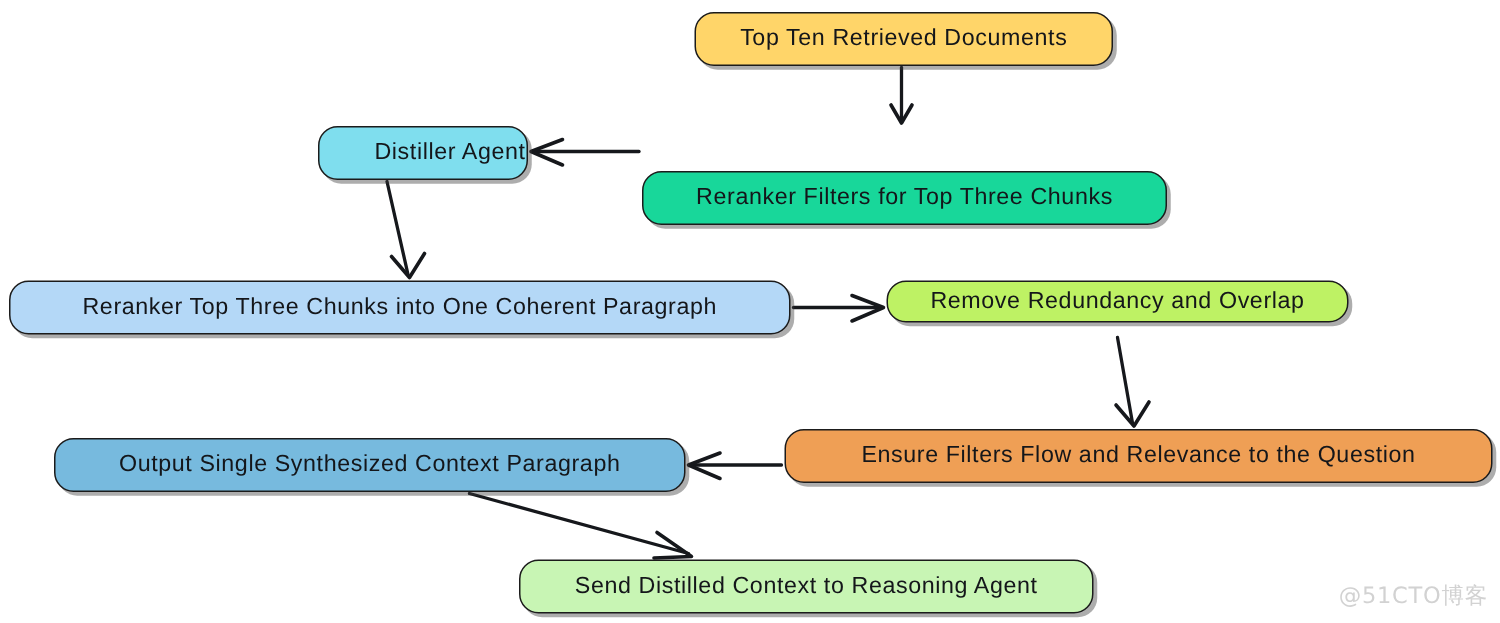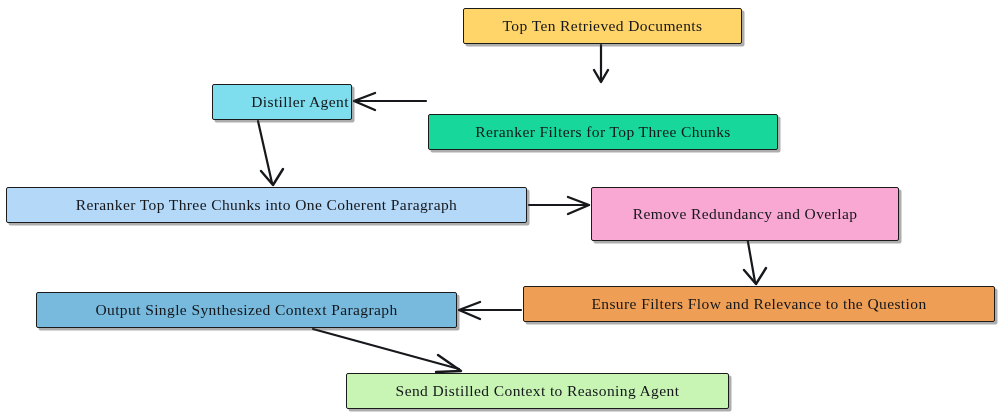--- a/index.html
+++ b/index.html
@@ -14,27 +14,27 @@
     position: relative;
     width: 1000px;
     height: 415px;
     background: #ffffff;
     overflow: hidden;
   }
   .node {
     position: absolute;
     box-sizing: border-box;
     border: 1.6px solid #1b1b1b;
-    border-radius: 2px;
+    border-radius: 13px;
     display: flex;
     align-items: center;
     justify-content: center;
     text-align: center;
     color: #14161a;
-    font-family: Liberation Serif, serif;
+    font-family: Liberation Sans, sans-serif;
     font-size: 15.5px;
     letter-spacing: 0.4px;
     line-height: 1.1;
     box-shadow: 2.5px 2.5px 0px rgba(60,60,60,0.42);
     white-space: nowrap;
     user-select: none;
   }
   .node-label {
     display: block;
     padding: 0 10px;
@@ -115,27 +115,28 @@
       </div>
       <div class="node" style="left: 428px; top: 84px; width: 350px; height: 36px; background: rgb(24, 215, 154); border-color: rgb(27, 27, 27); margin-top: 30px;">
         <span class="node-label">Reranker Filters for Top Three Chunks</span>
       </div>
       <div class="node" style="left: 212px; top: 84px; width: 140px; height: 36px; background: rgb(127, 222, 238); border-color: rgb(27, 27, 27); padding-left: 36px;">
         <span class="node-label">Distiller Agent</span>
       </div>
       <div class="node" style="left: 6px; top: 187px; width: 521px; height: 36px; background: rgb(180, 216, 247); border-color: rgb(27, 27, 27);">
         <span class="node-label">Reranker Top Three Chunks into One Coherent Paragraph</span>
       </div>
-      <div class="node" style="left: 591px; top: 187px; width: 308px; height: 54px; background: #f9a8d4; border-color: rgb(27, 27, 27);">
+      <div class="node" style="left: 591px; top: 187px; width: 308px; height: 28px; background: #bef264; border-color: rgb(27, 27, 27);">
         <span class="node-label">Remove Redundancy and Overlap</span>
       </div>
       <div class="node" style="left: 523px; top: 286px; width: 472px; height: 36px; background: rgb(239, 159, 85); border-color: rgb(27, 27, 27);">
         <span class="node-label">Ensure Filters Flow and Relevance to the Question</span>
       </div>
       <div class="node" style="left: 36px; top: 292px; width: 421px; height: 36px; background: rgb(119, 186, 222); border-color: rgb(27, 27, 27); align-items: center;">
         <span class="node-label">Output Single Synthesized Context Paragraph</span>
       </div>
       <div class="node" style="left: 346px; top: 373px; width: 383px; height: 36px; background: rgb(200, 245, 180); border-color: rgb(27, 27, 27);">
         <span class="node-label">Send Distilled Context to Reasoning Agent</span>
       </div>
     </div>
 
+  <div class="watermark">@51CTO博客</div>
 </div>
 
 </body></html>

